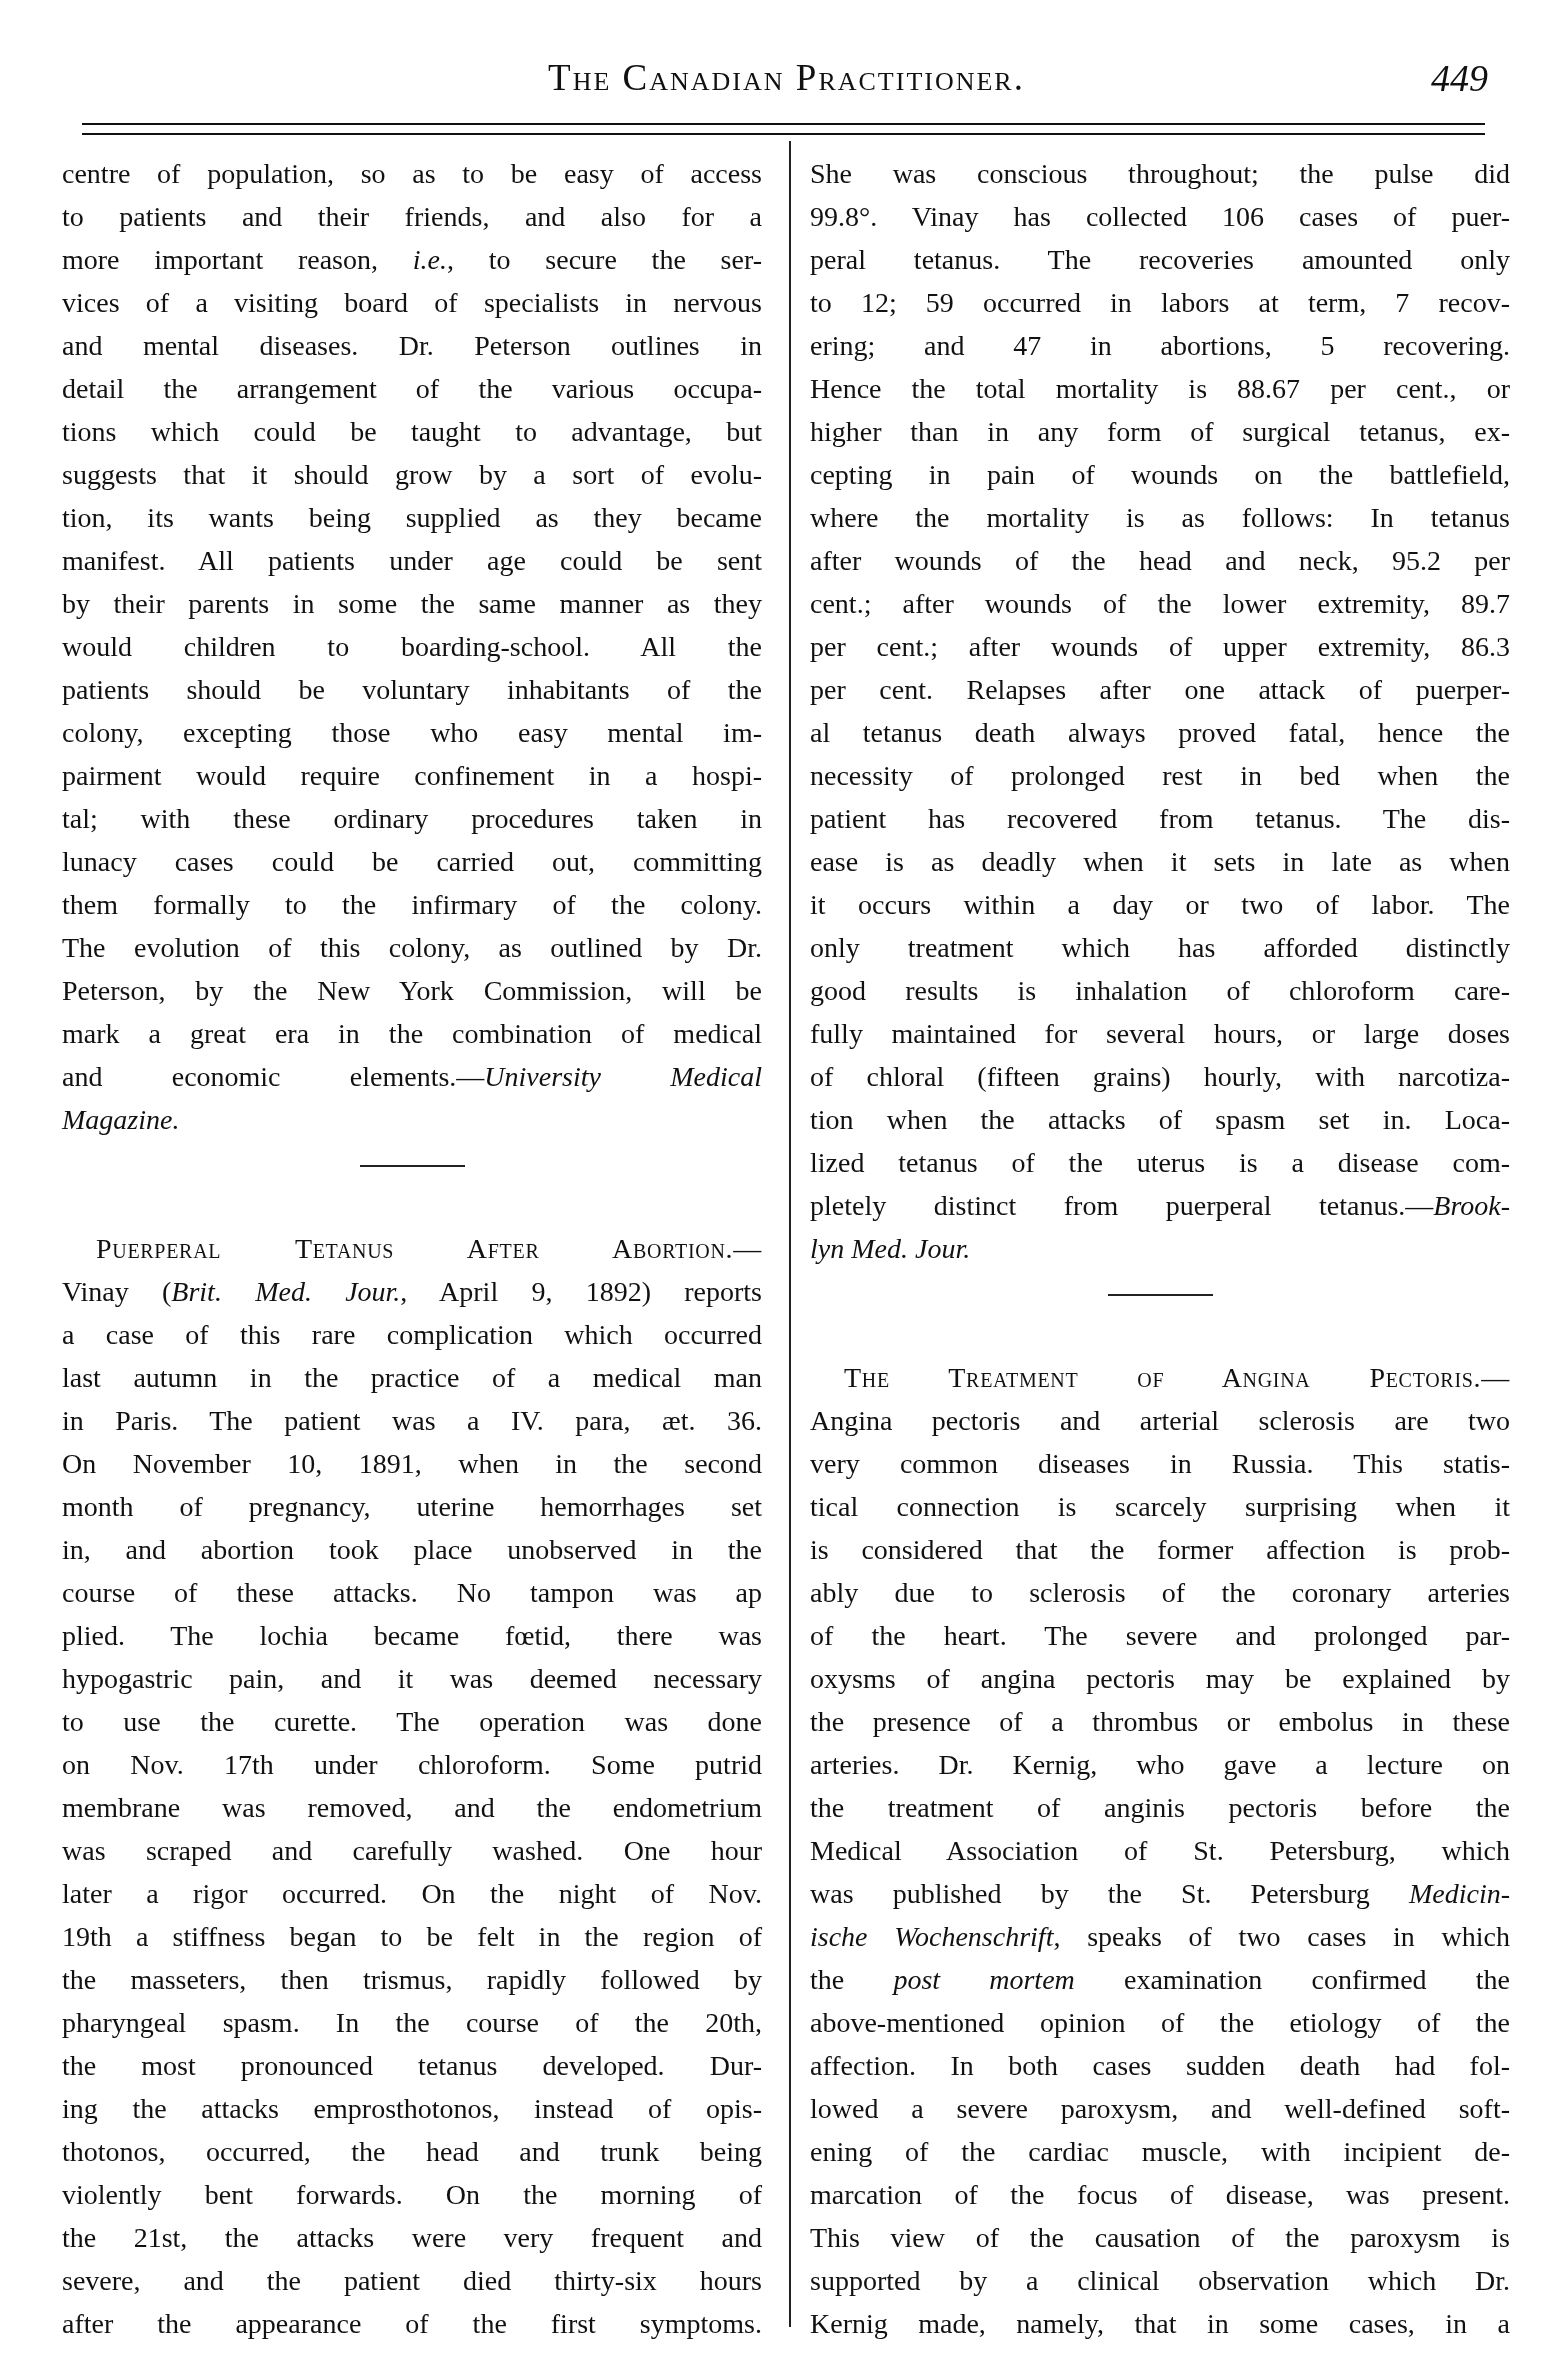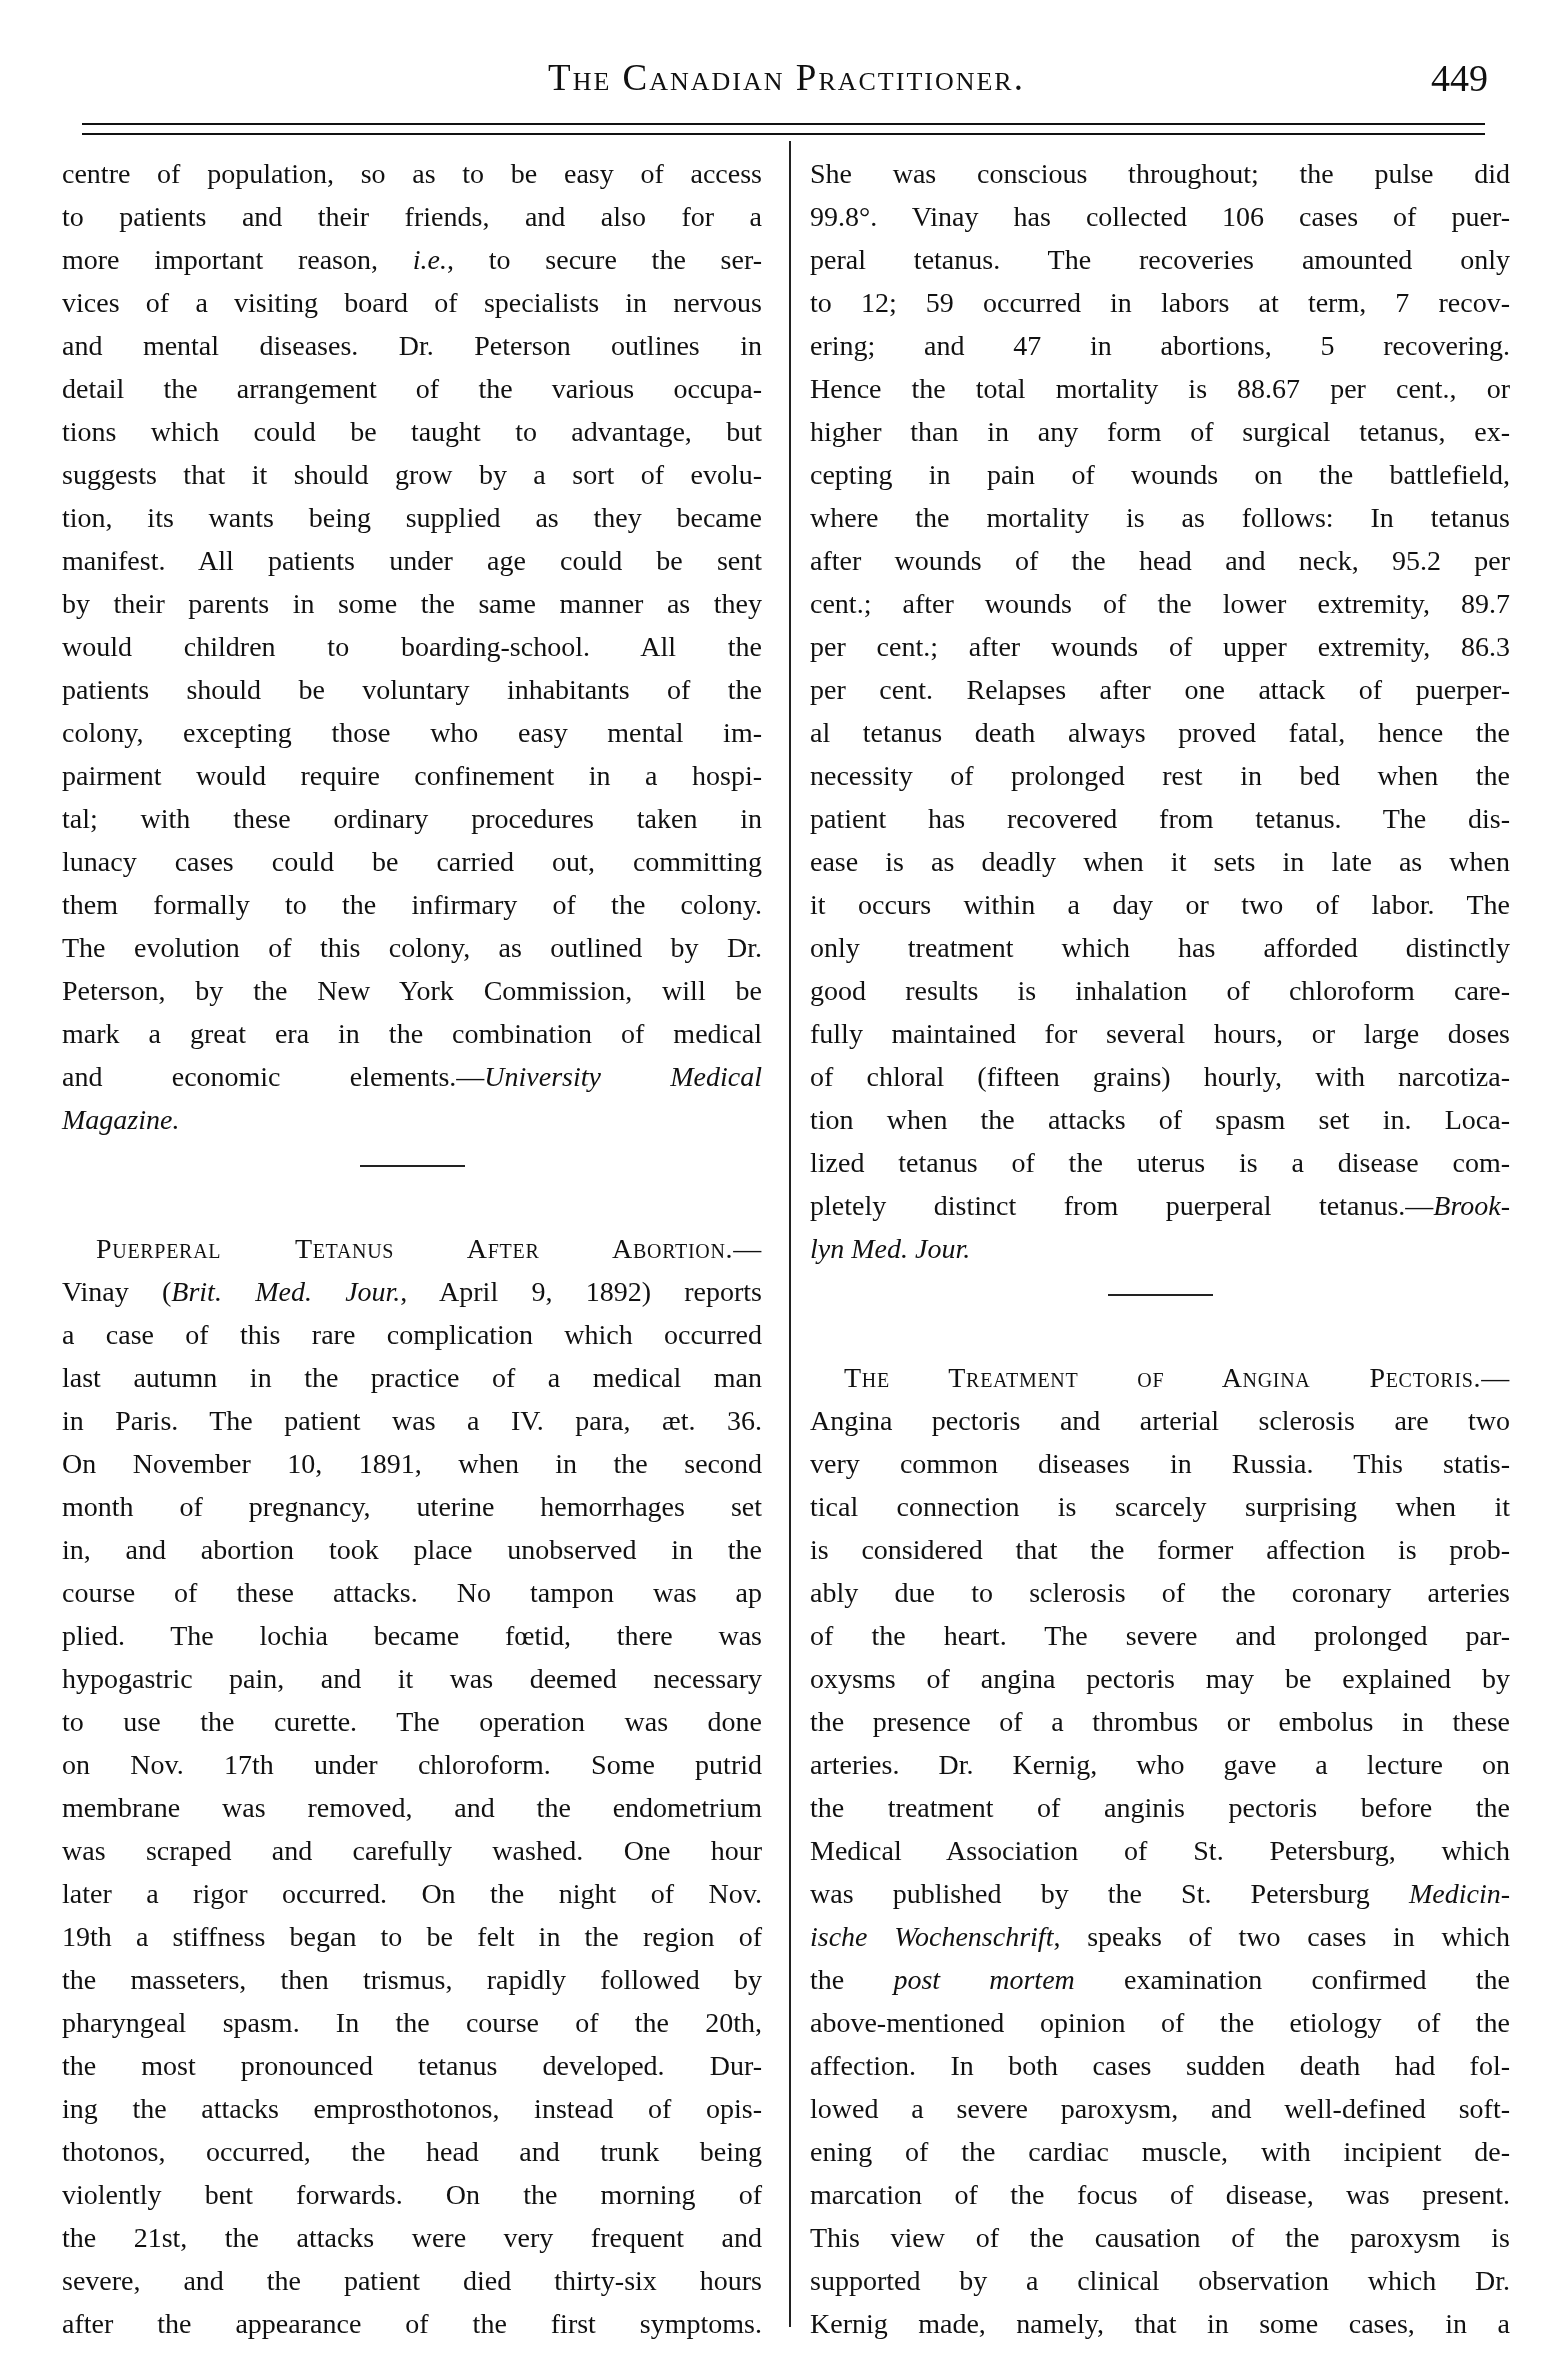--- a/index.html
+++ b/index.html
@@ -34,20 +34,21 @@
     line-height: 52px;
   }
   .page-number {
     position: absolute;
     left: 1403px;
     top: 0;
     width: 85px;
     text-align: right;
     font-size: 38px;
     line-height: 52px;
+    font-style: italic;
   }
   .header-rule {
     position: absolute;
     left: 82px;
     width: 1403px;
     height: 0;
     border-top: 2.6px solid #111;
   }
   .rule-1 { top: 123px; }
   .rule-2 { top: 133px; }

